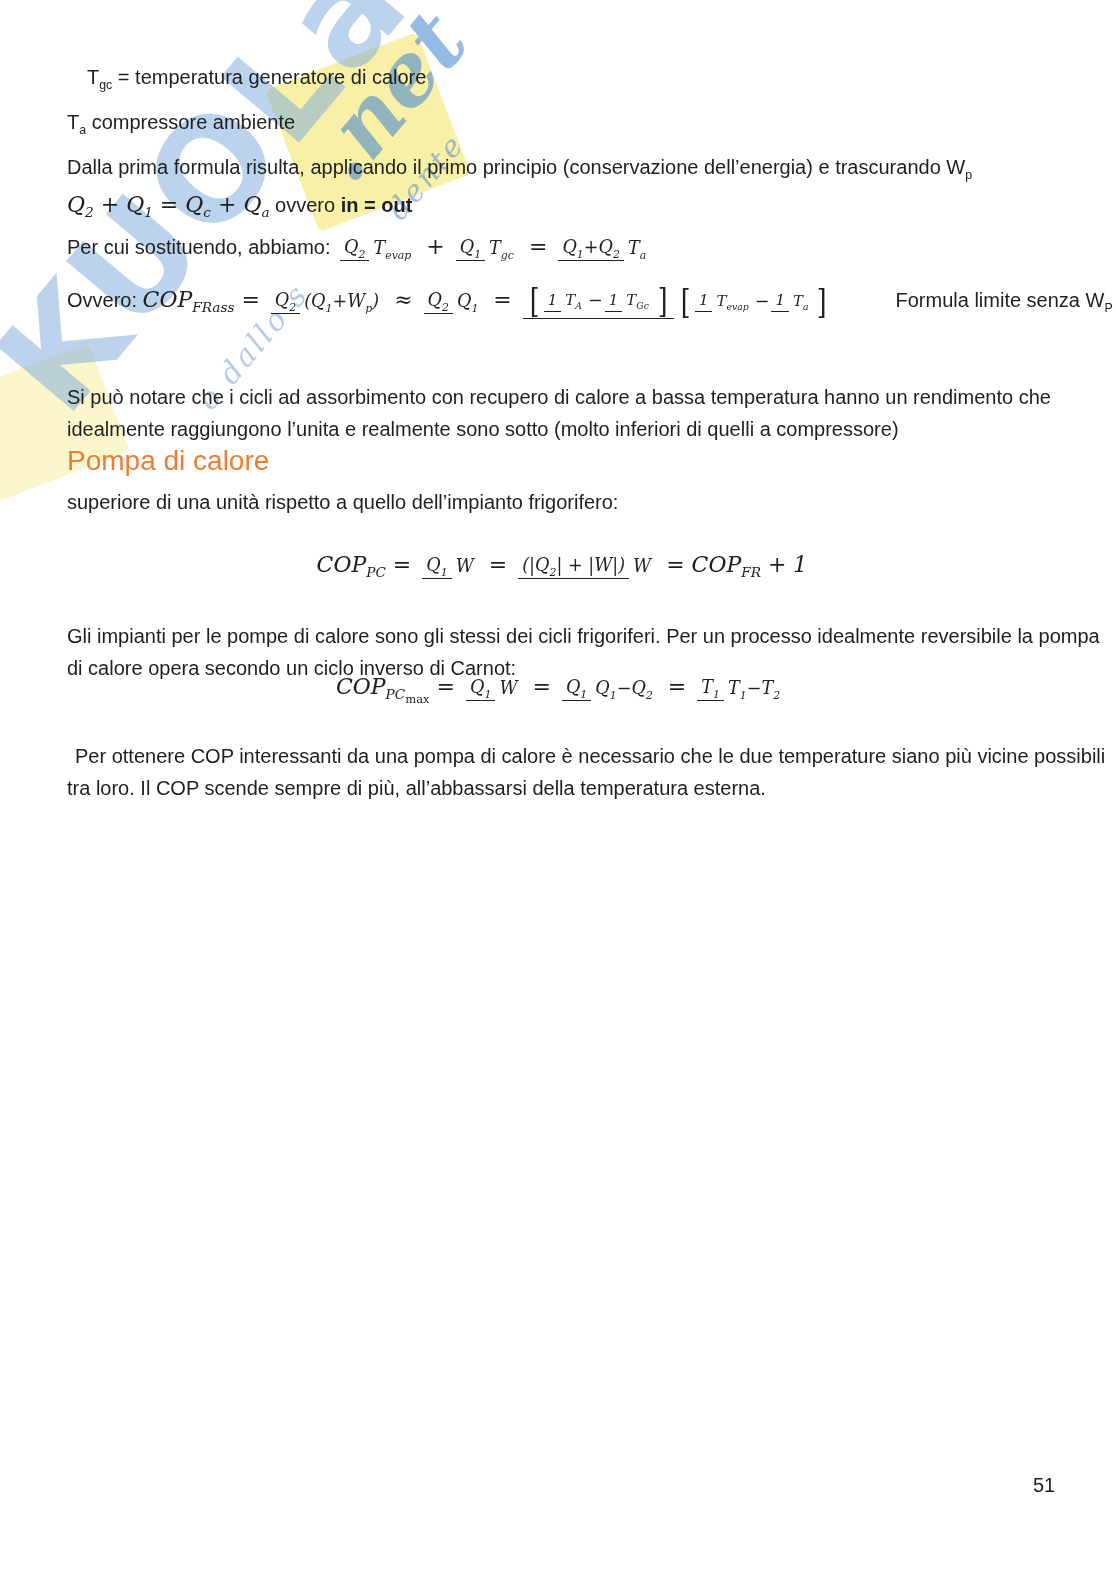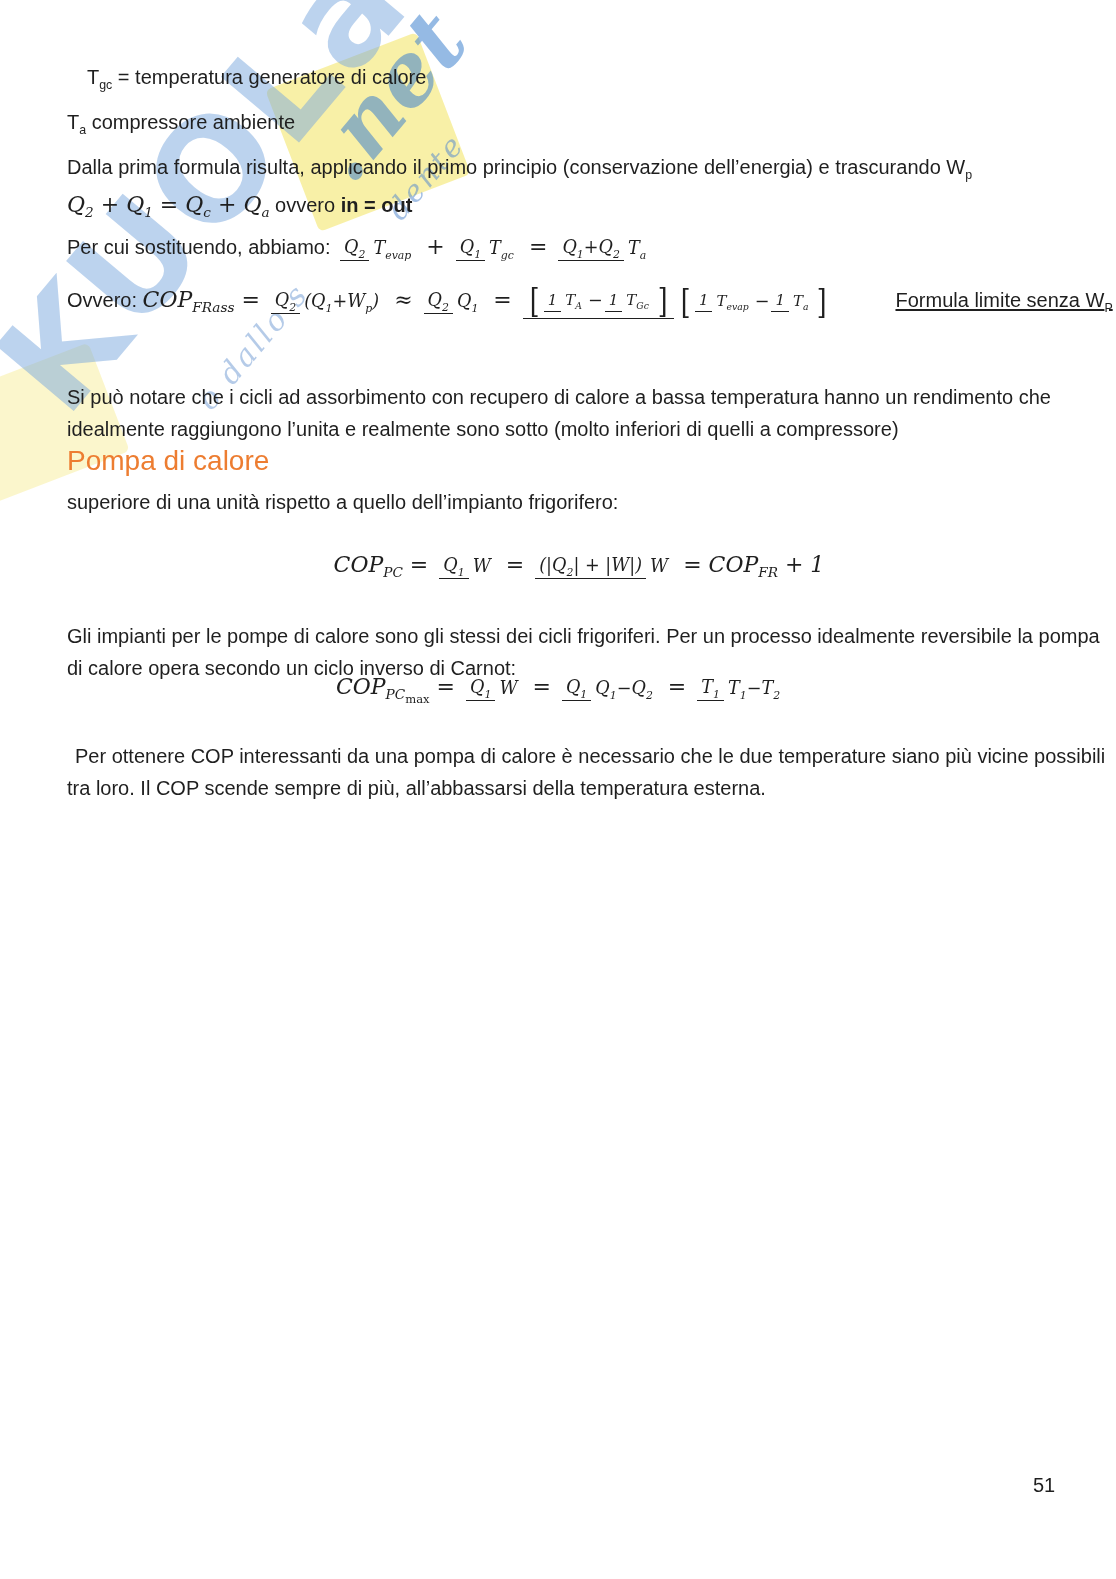--- a/index.html
+++ b/index.html
@@ -15,21 +15,21 @@
   .formula{font-size:22px;font-family:"DejaVu Serif",serif;font-style:italic;white-space:nowrap;}
   .formula .rm{font-family:"Liberation Sans",sans-serif;font-style:normal;font-size:20px;}
   .formula .b{font-weight:bold;}
   .formula sub{font-size:0.62em;line-height:0;}
   .formula sub sub{font-size:0.85em;font-style:normal;}
   .frac{display:inline-flex;flex-direction:row;vertical-align:middle;text-align:center;margin:0 4px;font-size:0.8em;}
   .frac .num{border-bottom:1.4px solid #1f1f1f;}
   .frac .num,.frac .den{display:flex;align-items:center;justify-content:center;padding:1px 4px;line-height:1.3;}
   .frac .frac{font-size:0.85em;margin:0 2px;}
   .br{font-style:normal;font-size:1.9em;font-weight:300;line-height:1;transform:scaleX(.75);display:inline-block;padding:0 1px;}
-  .gap{margin-left:58px;text-decoration:underline;}
+  .gap{margin-left:58px;}
 
   
   .watermark{position:absolute;inset:0;z-index:0;pointer-events:none;}
   .watermark>div{position:absolute;}
   .wm-yellow-top{left:287px;top:56px;width:162px;height:152px;background:#f8efa2;opacity:.95;
                  transform:rotate(-21deg);border-radius:6px;}
   .wm-yellow-bottom{left:-38px;top:366px;width:152px;height:116px;background:#f8efa2;opacity:.55;
                  transform:rotate(-21deg);border-radius:6px;}
   .wm-letters{left:-25px;top:345px;transform:rotate(-50deg);transform-origin:0 0;
               font-family:"DejaVu Sans",sans-serif;font-weight:bold;font-size:140px;letter-spacing:4px;
@@ -157,21 +157,21 @@
     <div class="txt">Si può notare che i cicli ad assorbimento con recupero di calore a bassa temperatura hanno un rendimento che</div>
     <div class="txt">idealmente raggiungono l’unita e realmente sono sotto (molto inferiori di quelli a compressore)</div>
   </div>
 
   <div class="blk heading" style="left:67px;top:446px;">Pompa di calore</div>
 
   <div class="blk" style="left:67px;top:486px;">
     <div class="txt">superiore di una unità rispetto a quello dell’impianto frigorifero:</div>
   </div>
 
-  <div class="blk formula center" style="left:84px;top:552px;"><span>COP<sub>PC</sub></span><span> = </span><span class="frac">
+  <div class="blk formula center" style="left:67px;top:552px;"><span>COP<sub>PC</sub></span><span> = </span><span class="frac">
         <span class="num">
           <span>Q<sub>1</sub></span>
         </span>
         <span class="den">
           <span>W</span>
         </span>
       </span><span> = </span><span class="frac">
         <span class="num">
           <span>(|Q<sub>2</sub></span>
           <span>| + |W|)</span>

